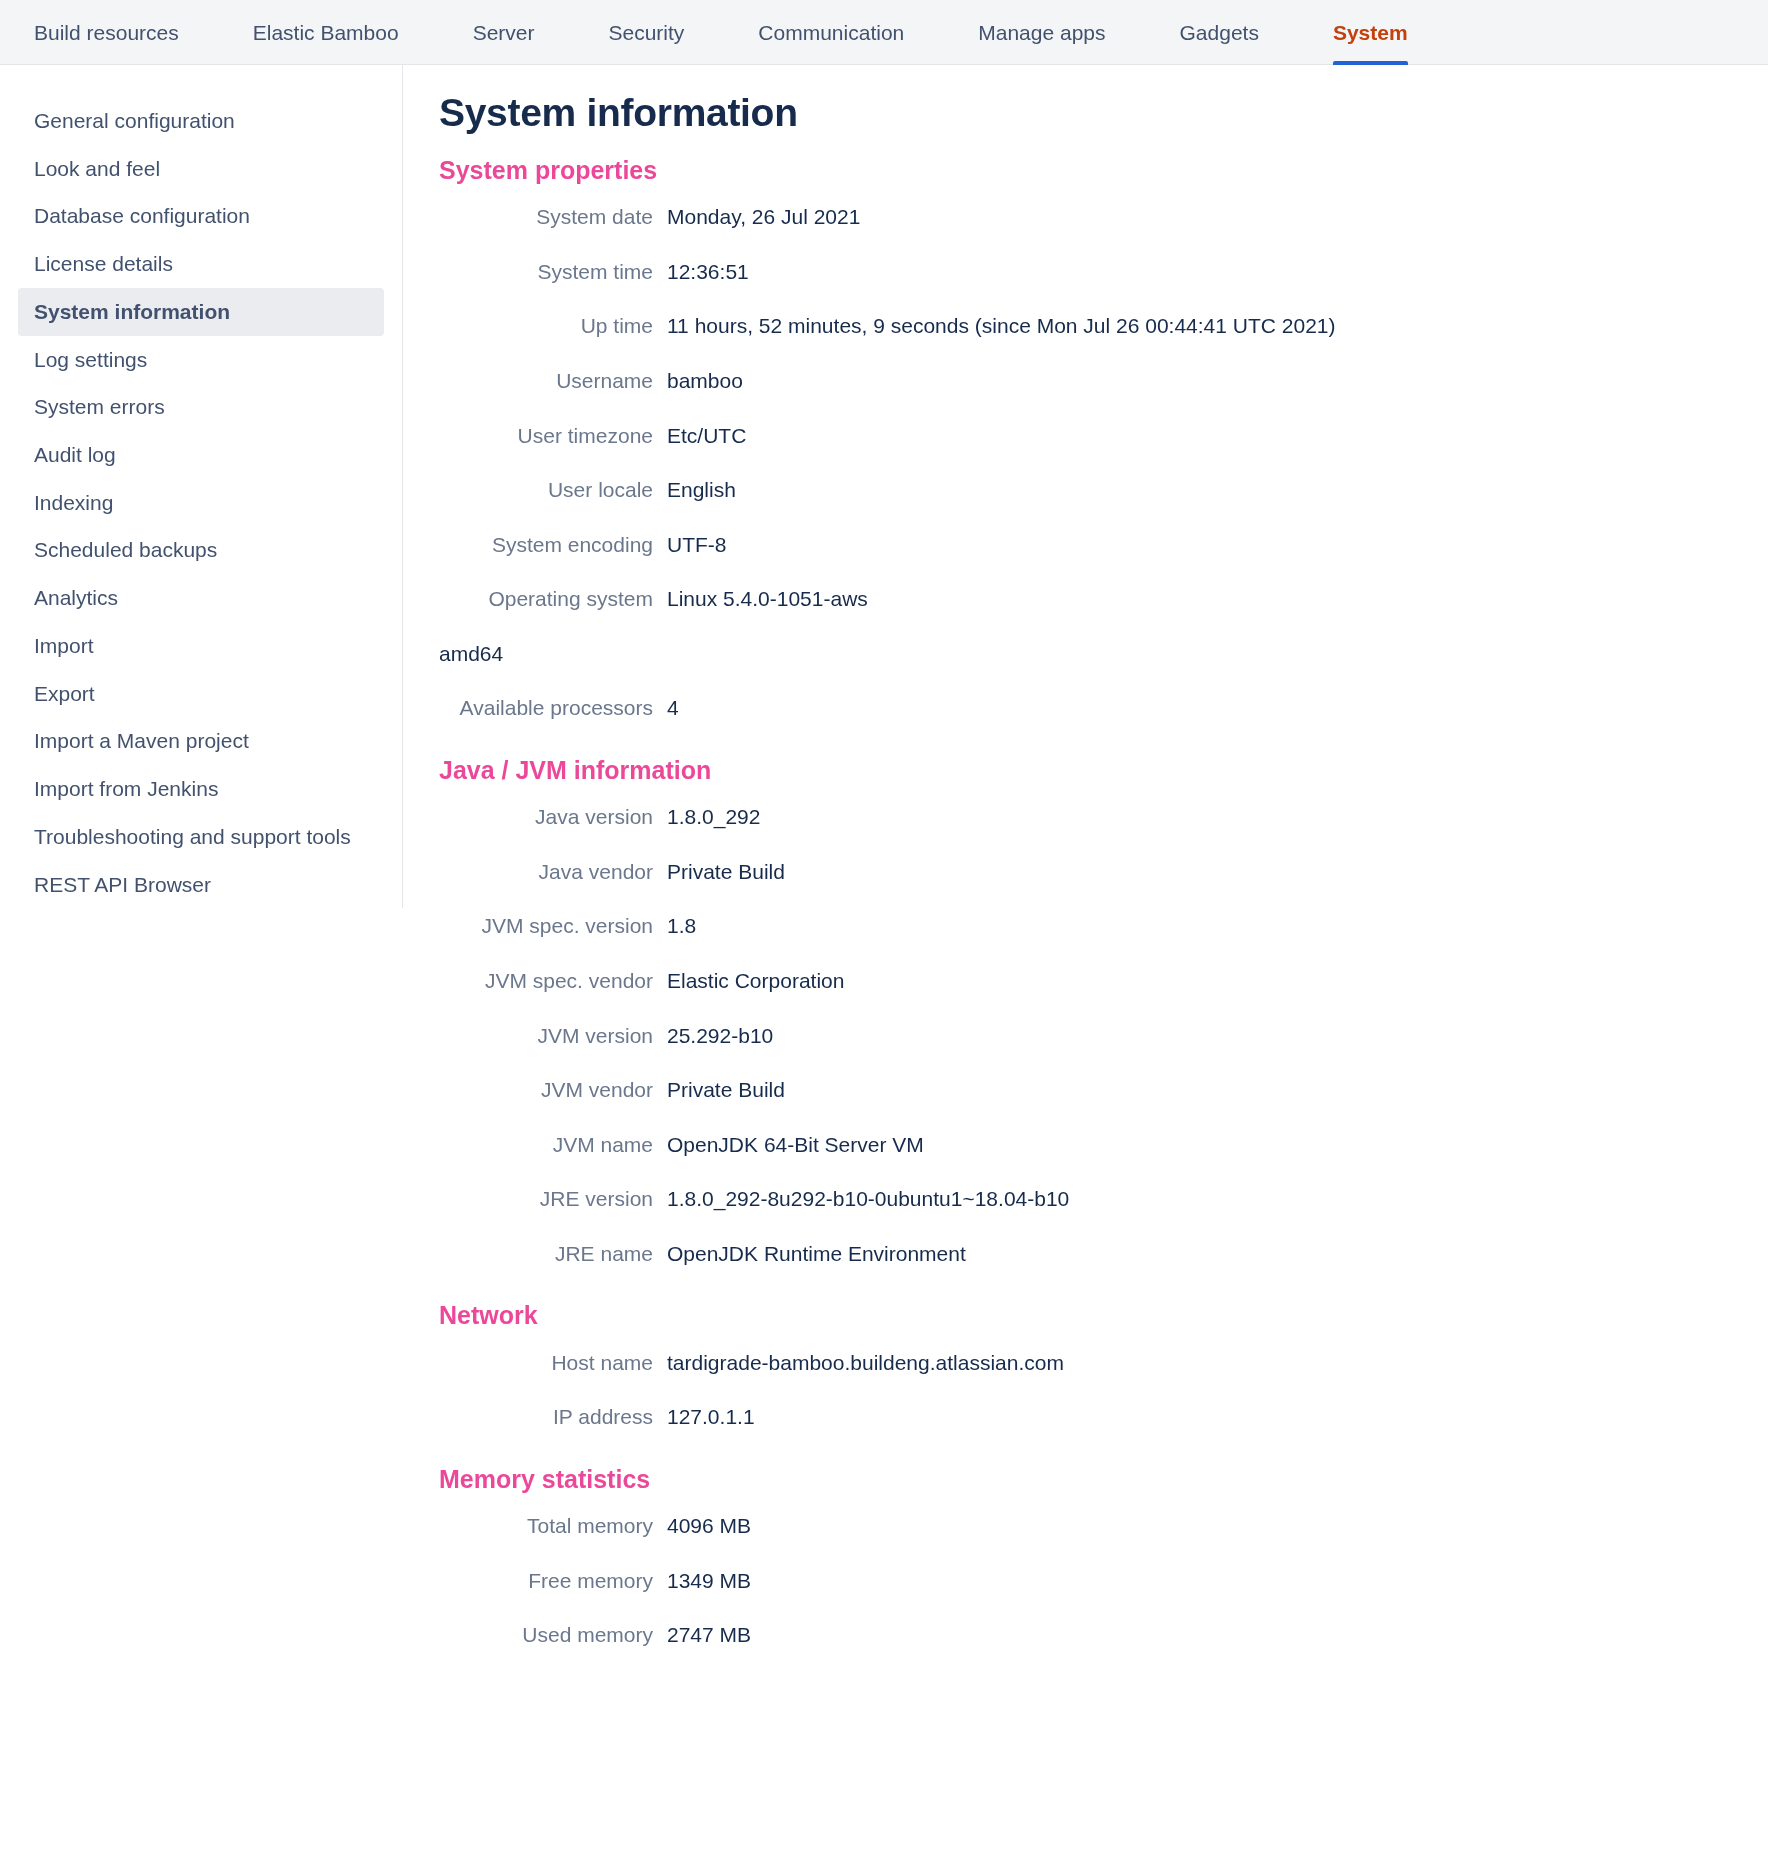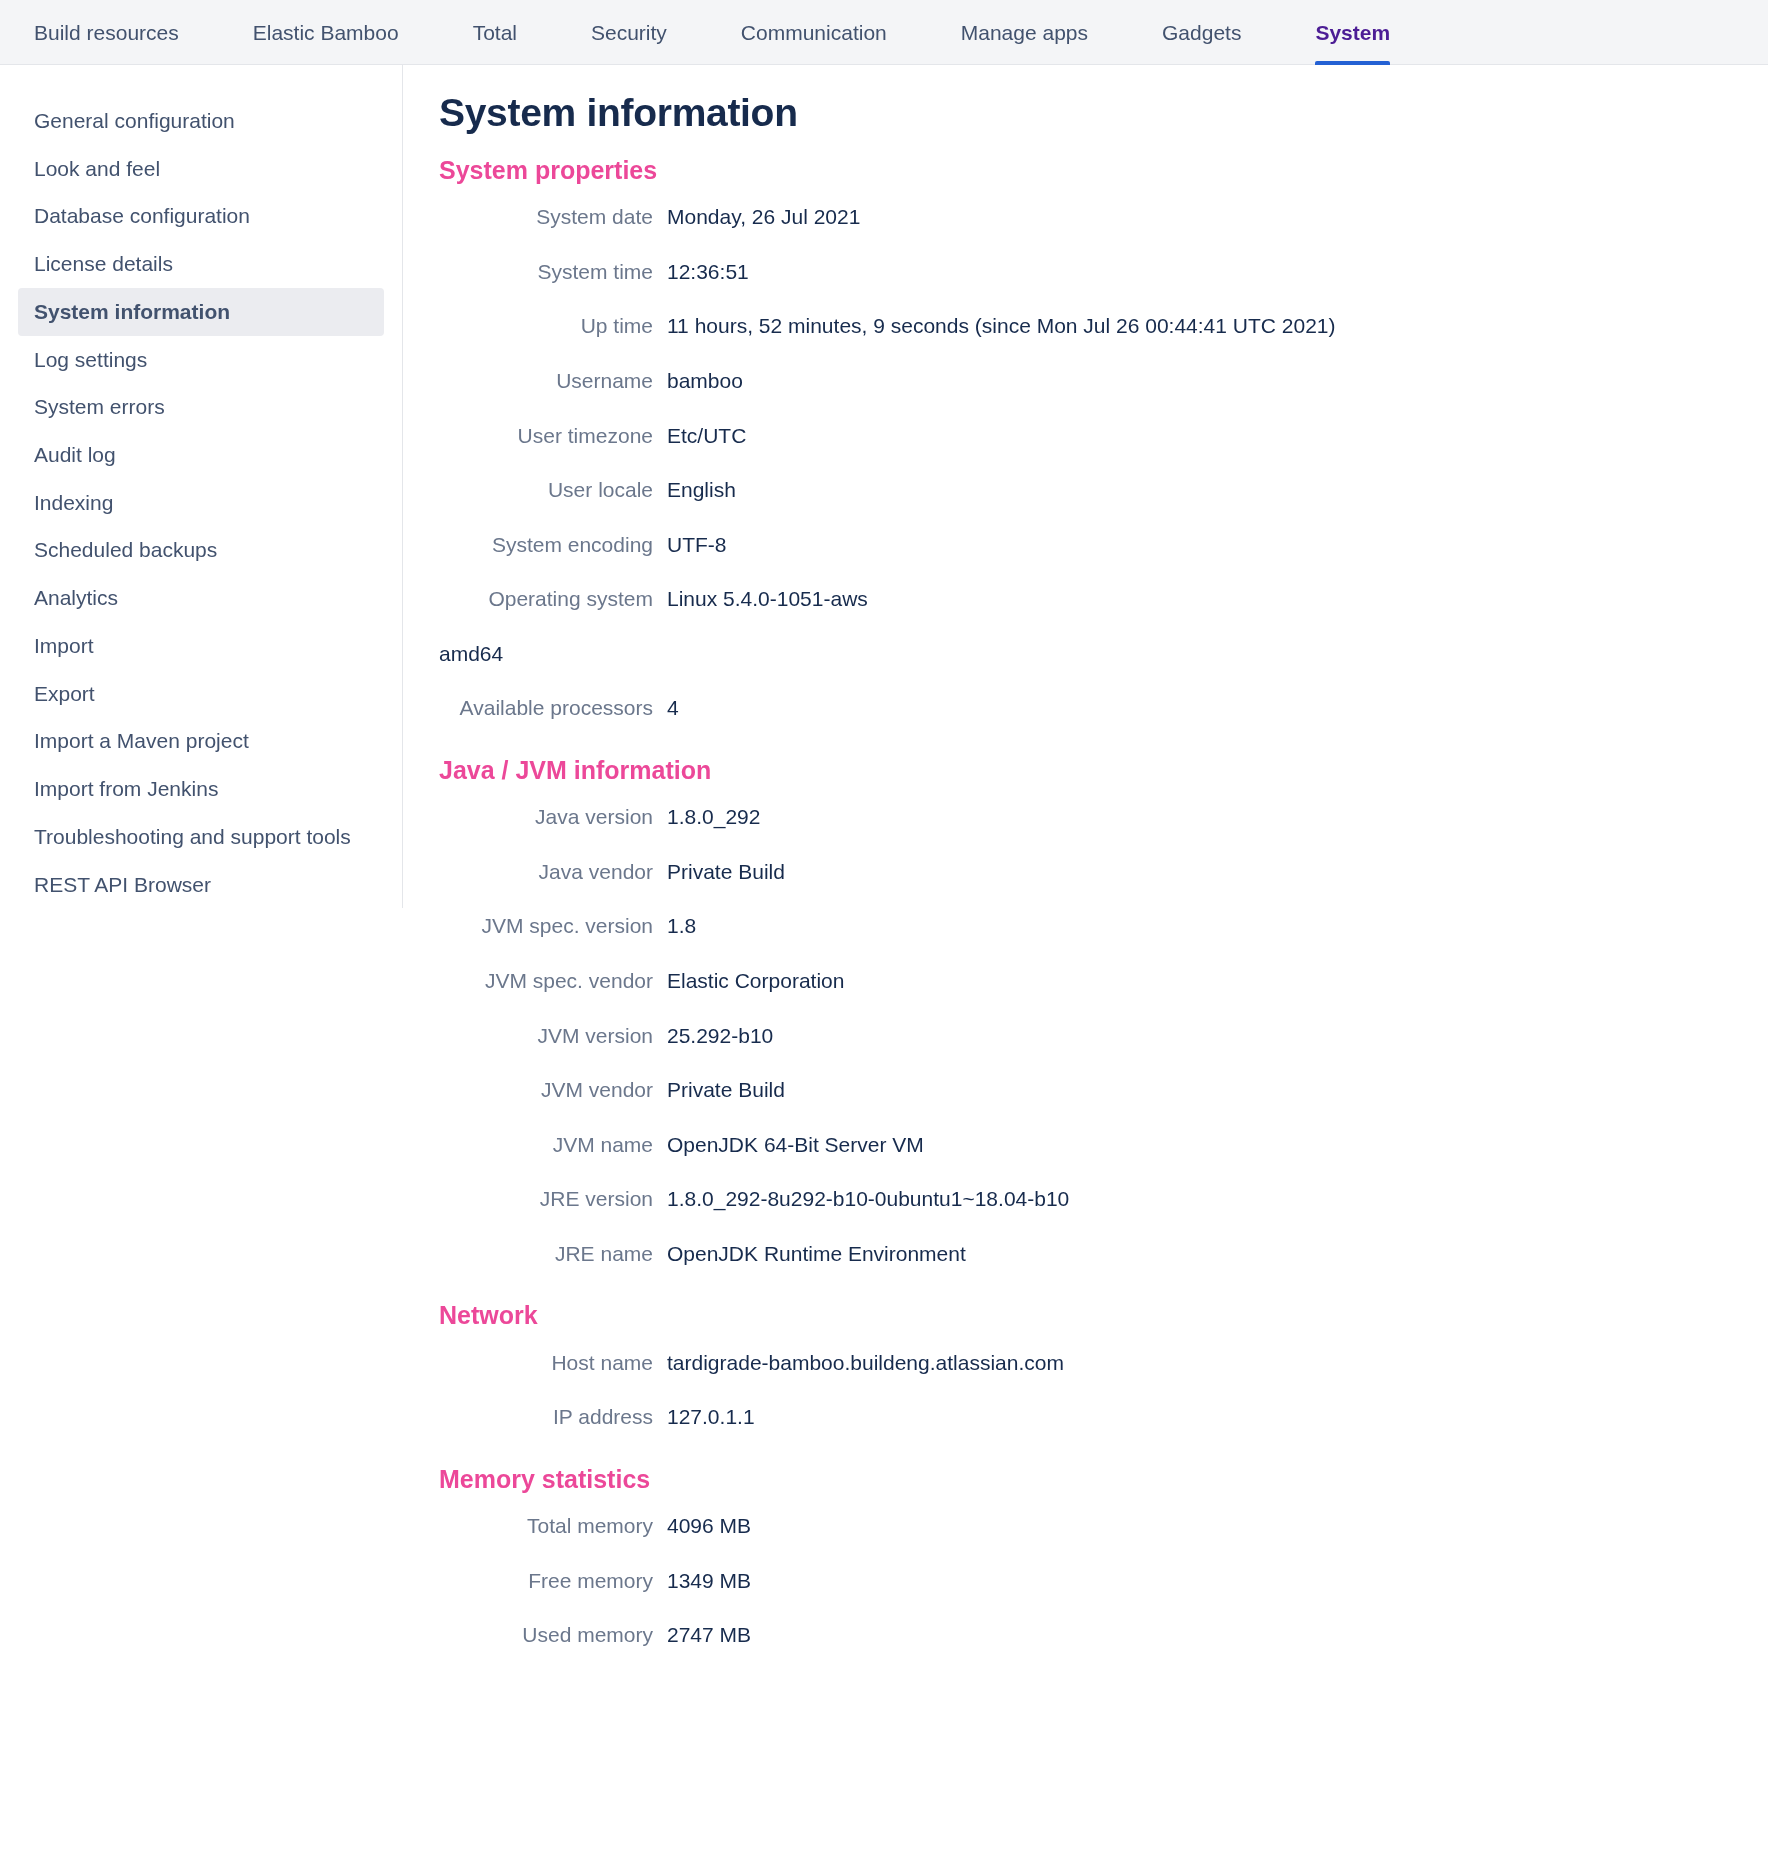--- a/index.html
+++ b/index.html
@@ -26,21 +26,21 @@
     position: relative;
     font-size: 21px;
     color: #42526e;
     margin-right: 38px;
     line-height: 65px;
     height: 65px;
     white-space: nowrap;
     cursor: pointer;
   }
   .topnav-item.active {
-    color: #4c1d95;
+    color: #c2410c;
     font-weight: bold;
   }
   .topnav-item.active::after {
     content: "";
     position: absolute;
     left: 0; right: 0;
     bottom: 0;
     height: 4px;
     background: #2461d4;
     border-radius: 2px 2px 0 0;
@@ -117,21 +117,21 @@
     white-space: nowrap;
   }
 </style>
 </head>
 <body>
 
 <div class="topnav">
 
 <div class="topnav-item">Build resources</div>
     <div class="topnav-item">Elastic Bamboo</div>
-    <div class="topnav-item">Total</div>
+    <div class="topnav-item">Server</div>
     <div class="topnav-item">Security</div>
     <div class="topnav-item">Communication</div>
     <div class="topnav-item">Manage apps</div>
     <div class="topnav-item">Gadgets</div>
     <div class="topnav-item active">System</div>
   </div>
 
 <div class="shell">
 
   <nav class="sidebar">

